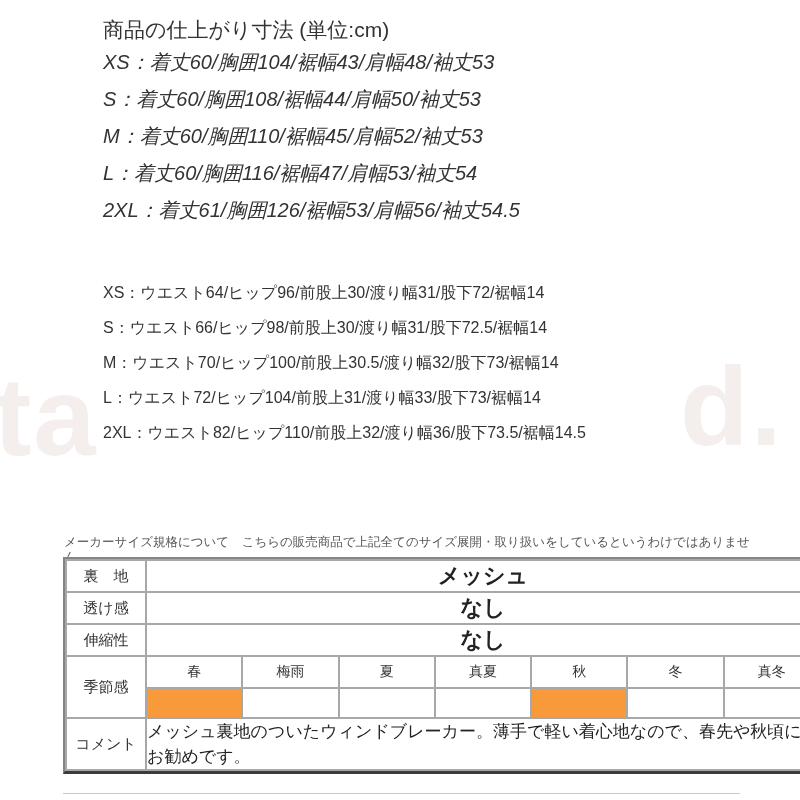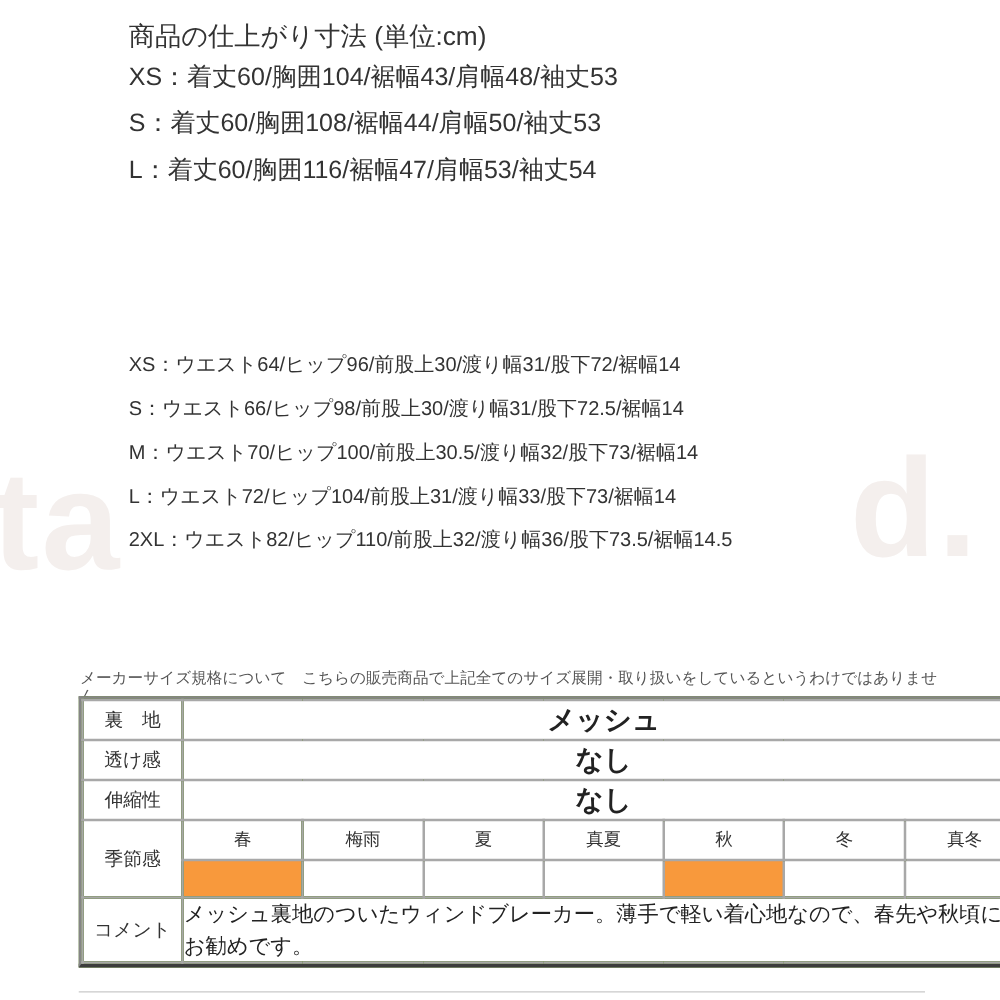--- a/index.html
+++ b/index.html
@@ -18,21 +18,21 @@
   .wm-left{left:-6px;top:352px;}
   .wm-right{left:680px;top:342px;}
 
   .layer{position:absolute;z-index:1;}
 
   .page-title{
     left:103px;top:17px;
     font-size:21px;line-height:26px;color:#333;text-align:right;
   }
   .size-list{left:103px;width:610px;color:#333;}
-  .size-list-tops{top:44px;font-size:20px;}
+  .size-list-tops{top:44px;font-size:20px;font-style:italic;}
   .size-list-tops .size-line{line-height:37px;}
   .size-list-bottoms{top:275px;font-size:16px;}
   .size-list-bottoms .size-line{line-height:35px;}
   .size-line{white-space:normal;word-break:break-word;}
 
   .maker-note{
     left:64px;top:535px;width:690px;
     font-size:12.5px;line-height:15px;color:#555;
   }
 
@@ -73,21 +73,23 @@
 <body>
 
 <div class="wm wm-left">ta</div>
 <div class="wm wm-right">d.</div>
 
 <div class="layer page-title">商品の仕上がり寸法 (単位:cm)</div>
 
 <div class="layer size-list size-list-tops">
   <div class="size-line">XS：着丈60/胸囲104/裾幅43/肩幅48/袖丈53</div>
   <div class="size-line">S：着丈60/胸囲108/裾幅44/肩幅50/袖丈53</div>
+  <div class="size-line">M：着丈60/胸囲110/裾幅45/肩幅52/袖丈53</div>
   <div class="size-line">L：着丈60/胸囲116/裾幅47/肩幅53/袖丈54</div>
+  <div class="size-line">2XL：着丈61/胸囲126/裾幅53/肩幅56/袖丈54.5</div>
 </div>
 
 <div class="layer size-list size-list-bottoms">
   <div class="size-line">XS：ウエスト64/ヒップ96/前股上30/渡り幅31/股下72/裾幅14</div>
   <div class="size-line">S：ウエスト66/ヒップ98/前股上30/渡り幅31/股下72.5/裾幅14</div>
   <div class="size-line">M：ウエスト70/ヒップ100/前股上30.5/渡り幅32/股下73/裾幅14</div>
   <div class="size-line">L：ウエスト72/ヒップ104/前股上31/渡り幅33/股下73/裾幅14</div>
   <div class="size-line">2XL：ウエスト82/ヒップ110/前股上32/渡り幅36/股下73.5/裾幅14.5</div>
 </div>
 

